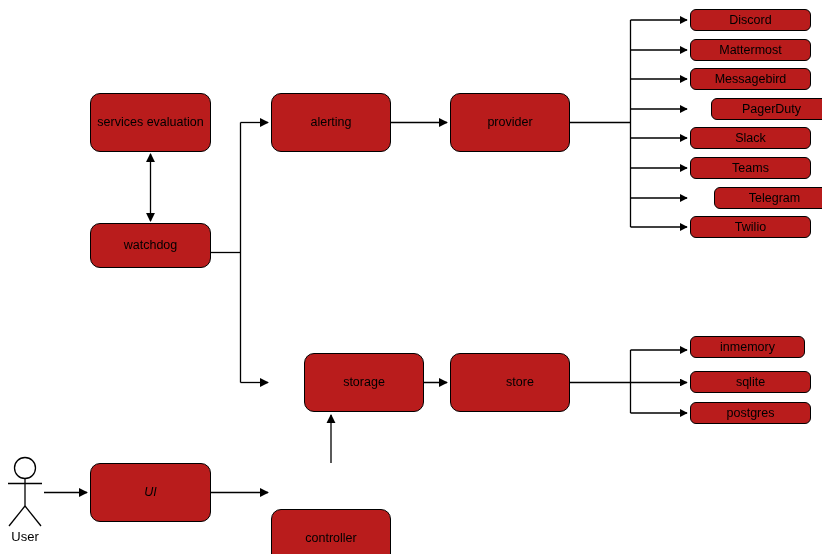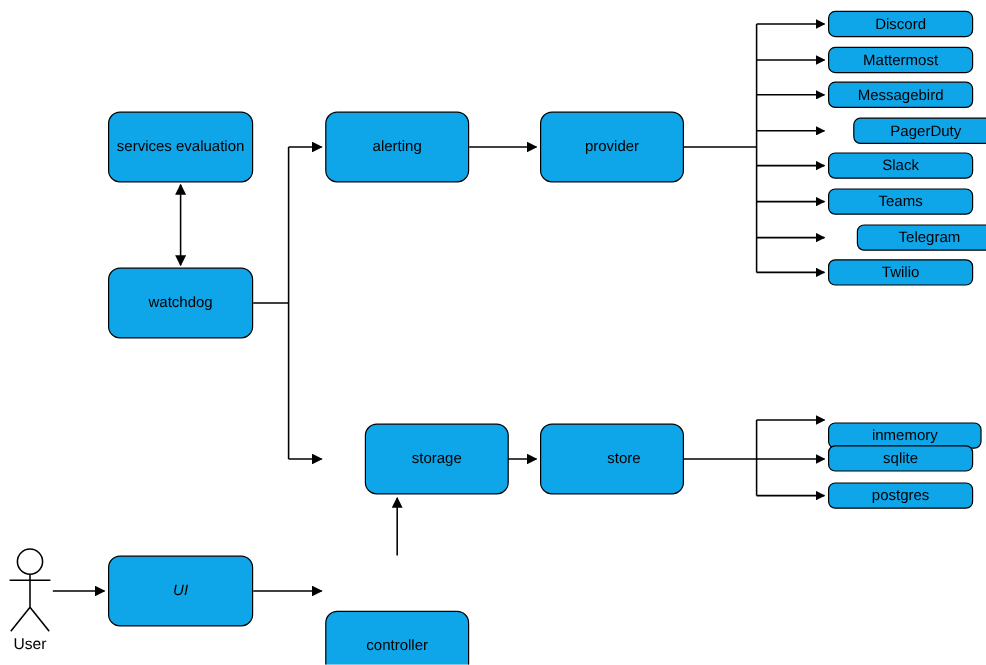--- a/index.html
+++ b/index.html
@@ -22,21 +22,21 @@
     left: 0;
     top: 0;
     width: 822px;
     height: 554px;
   }
   .node {
     position: absolute;
     box-sizing: border-box;
     border: 1px solid #000000;
     border-radius: 10px;
-    background: #0ea5e9;
+    background: #b91c1c;
     display: flex;
     align-items: center;
     justify-content: center;
     text-align: center;
     color: #000000;
     font-size: 12.5px;
     line-height: 1.15;
     z-index: 2;
   }
   .node.leaf {
@@ -111,21 +111,21 @@
         <line x1="25" y1="506" x2="9" y2="526"></line>
         <line x1="25" y1="506" x2="41" y2="526"></line>
       </g>
     </g>
   </svg>
 
   <div class="node" style="left:90px; top:93px; width:121px; height:59px;">
     <span>services evaluation</span>
   </div>
 
-  <div class="node" style="left:90px; top:223px; width:121px; height:59px;">
+  <div class="node" style="left:90px; top:223px; width:121px; height:45px;">
     <span>watchdog</span>
   </div>
 
   <div class="node" style="left:271px; top:93px; width:120px; height:59px;">
     <span>alerting</span>
   </div>
 
   <div class="node" style="left:450px; top:93px; width:120px; height:59px;">
     <span>provider</span>
   </div>
@@ -164,21 +164,21 @@
   <div class="node leaf" style="left:690px; top:157px; width:121px; height:22px;">
     <span>Teams</span>
   </div>
   <div class="node leaf" style="left:690px; top:187px; width:121px; height:22px;margin-left:24px;">
     <span>Telegram</span>
   </div>
   <div class="node leaf" style="left:690px; top:216px; width:121px; height:22px;">
     <span>Twilio</span>
   </div>
 
-  <div class="node leaf" style="left:690px; top:352px; width:128px; height:22px;">
+  <div class="node leaf" style="left:690px; top:336px; width:115px; height:22px;">
     <span>inmemory</span>
   </div>
   <div class="node leaf" style="left:690px; top:371px; width:121px; height:22px;">
     <span>sqlite</span>
   </div>
   <div class="node leaf" style="left:690px; top:402px; width:121px; height:22px;">
     <span>postgres</span>
   </div>
 
   <div class="actor-label" style="left:0px; top:529px; width:50px;">

